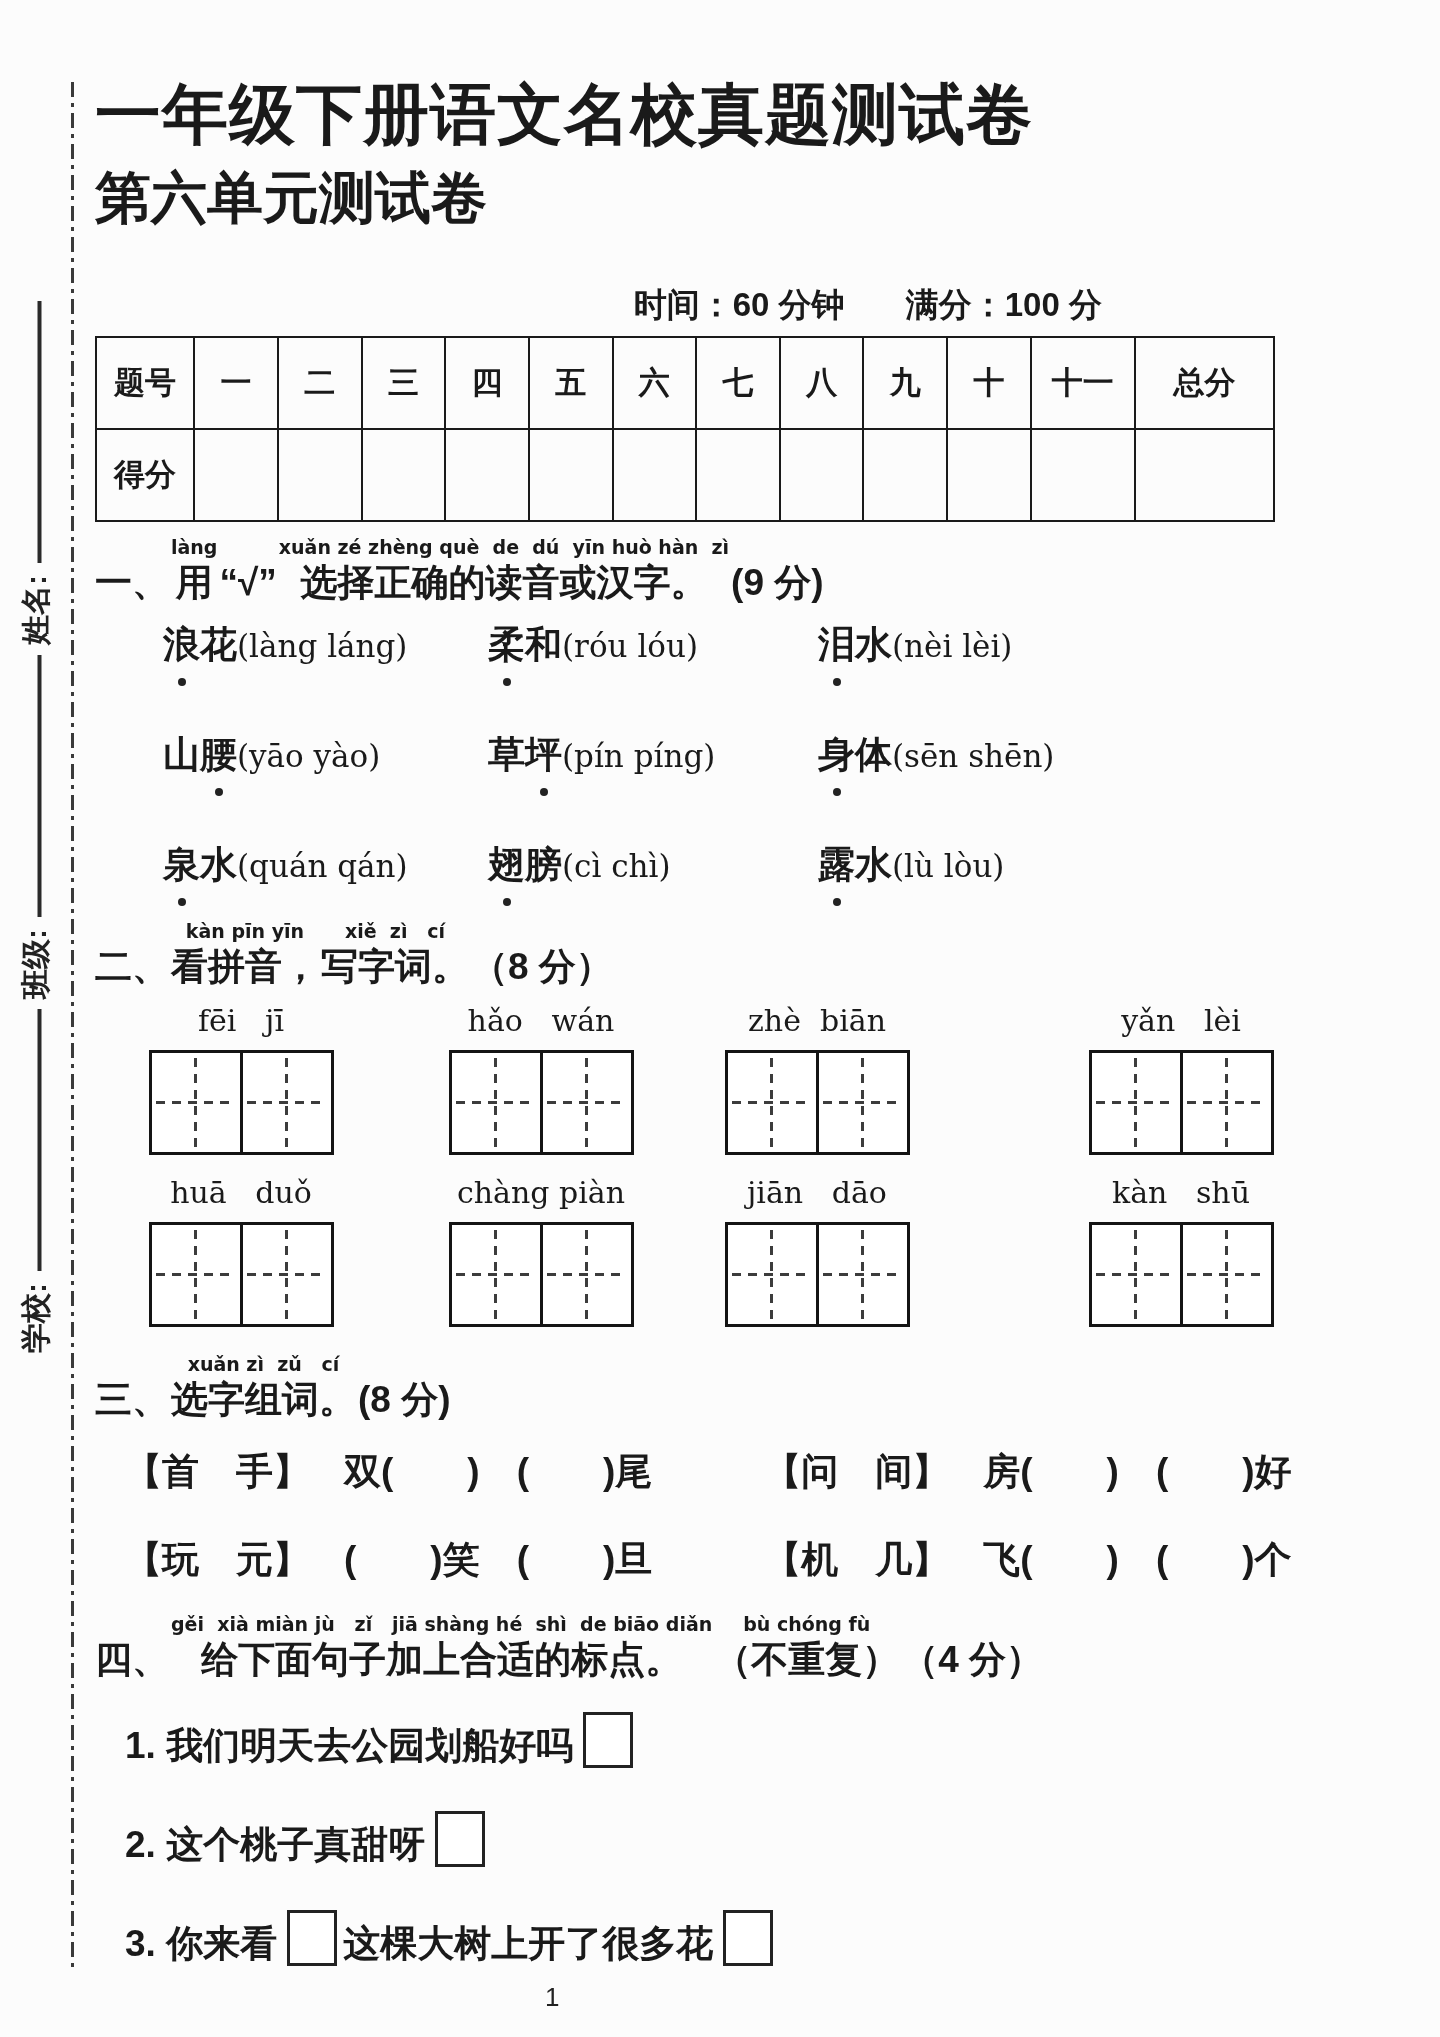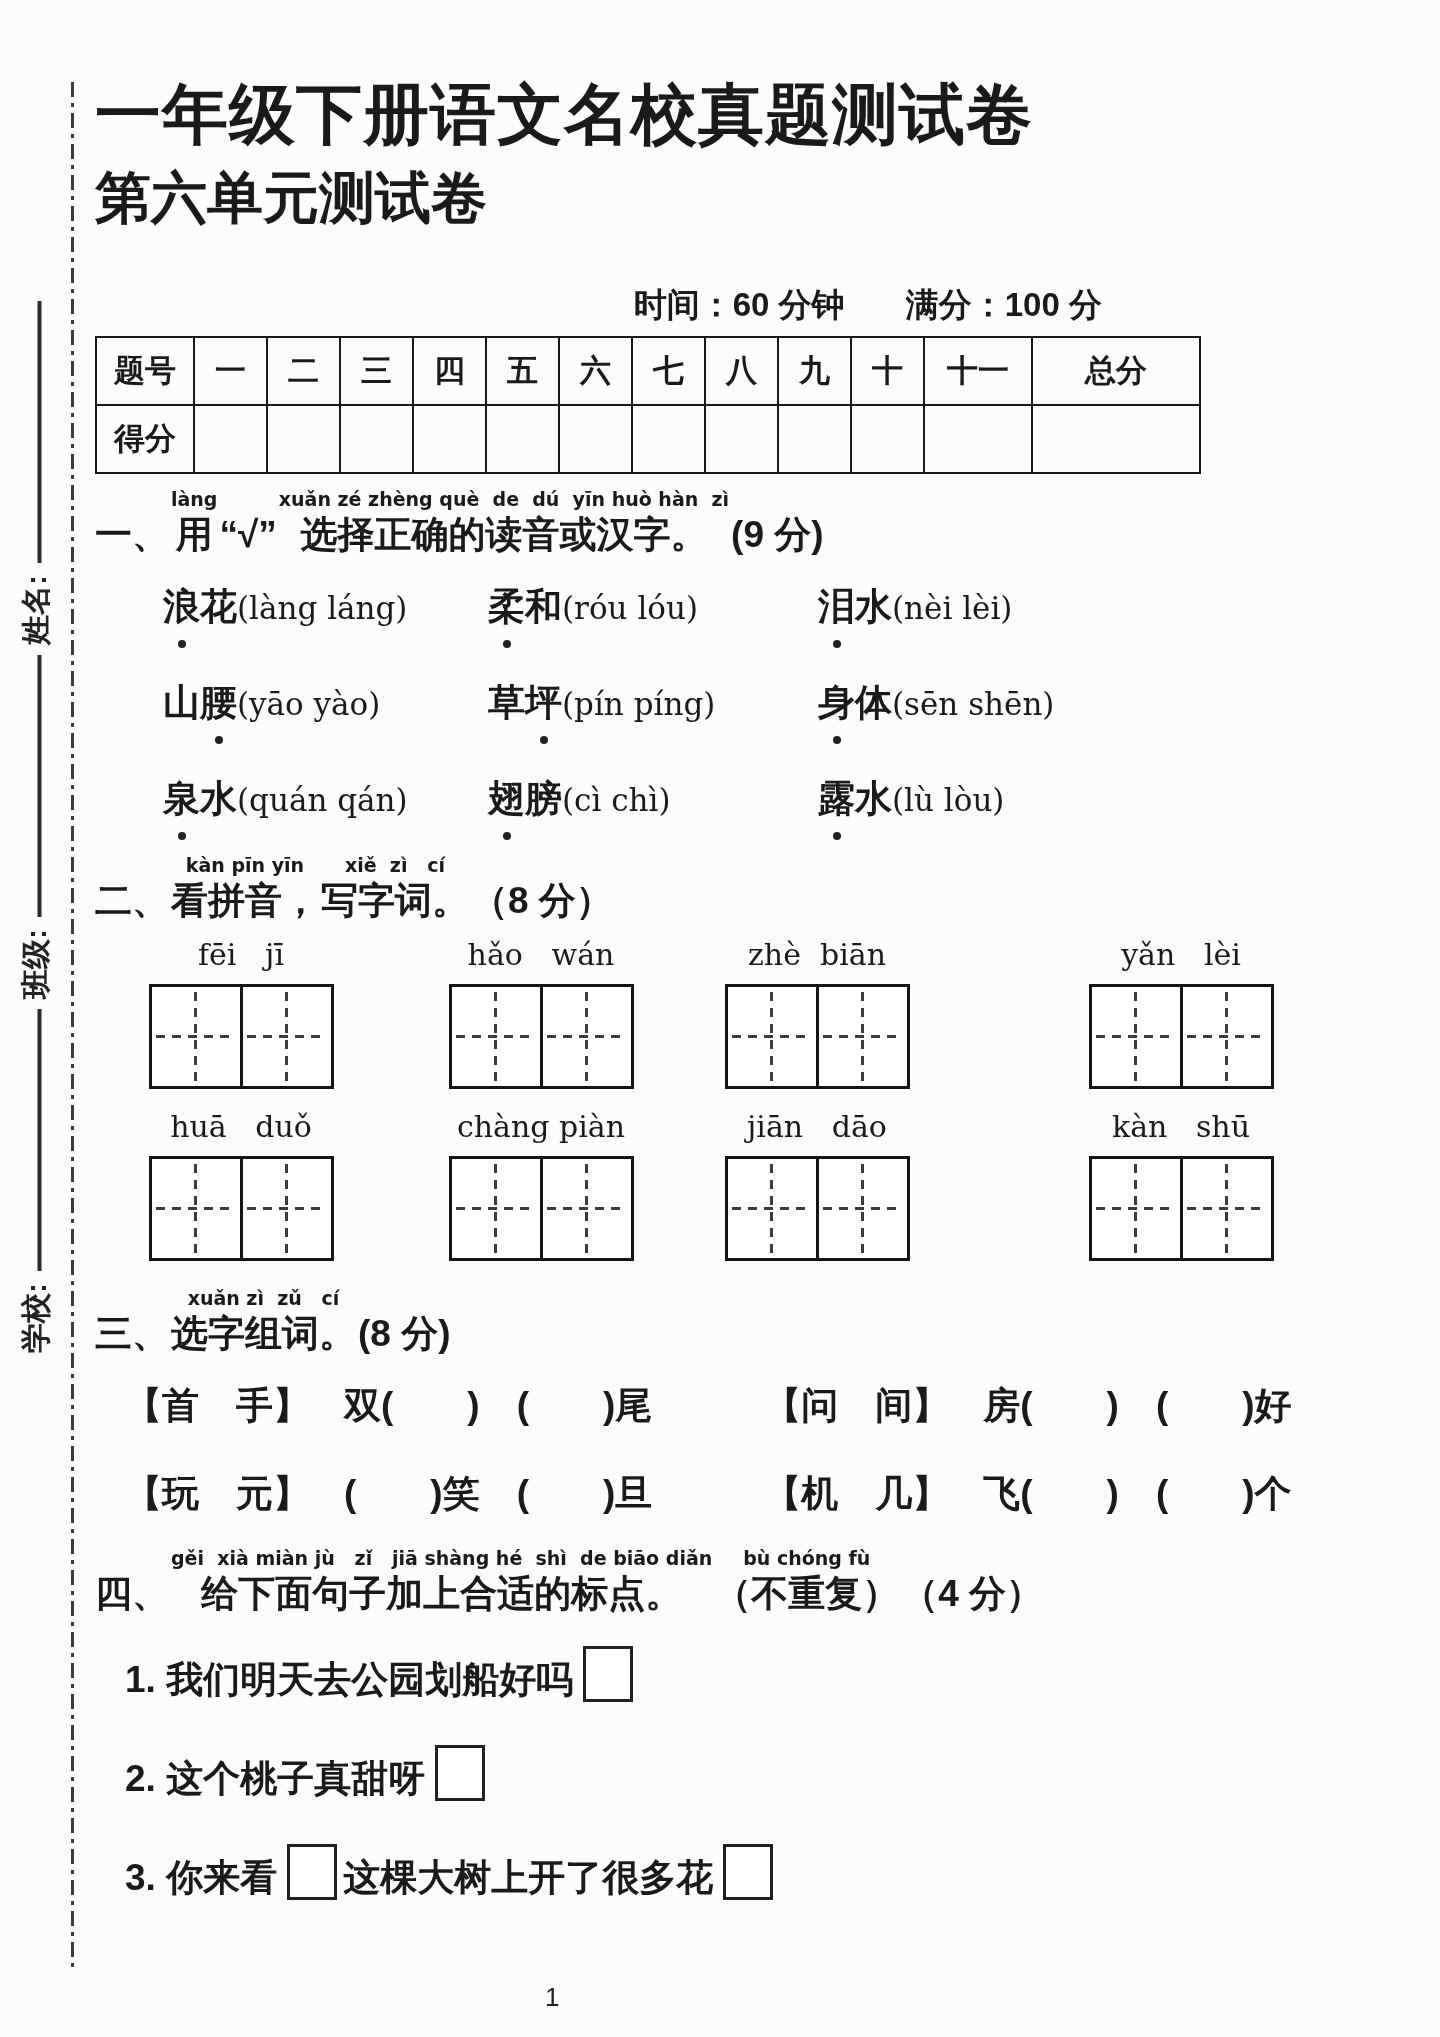--- a/index.html
+++ b/index.html
@@ -13,29 +13,29 @@
   .vline{display:inline-block;width:262px;height:6px;border-bottom:4px solid #2a2a2a;margin:0 10px 4px 12px;}
   
   .content{position:relative;margin-left:95px;width:1180px;padding-top:78px;}
   .title{width:1010px;text-align:left;font-size:66px;font-weight:900;letter-spacing:1px;line-height:1.1;}
   .subtitle{width:1010px;font-size:56px;font-weight:800;margin-top:10px;}
   .time-line{width:1007px;text-align:right;font-size:33px;font-weight:600;margin-top:46px;padding-right:4px;}
   .time-line .gap{margin-left:52px;}
   
   table.score{border-collapse:collapse;margin-top:8px;table-layout:fixed;}
   table.score td{border:2.5px solid #1a1a1a;text-align:center;font-size:31px;font-weight:600;
-    height:58px;padding:4px;}
+    height:58px;padding:16px;}
   td.c-first{width:88px;} td.c-num{width:63px;} td.c-eleven{width:98px;} td.c-total{width:158px;}
   
   .sec-head{display:flex;align-items:flex-end;margin-top:16px;}
   .hseg{display:inline-flex;flex-direction:column;align-items:center;margin-right:2px;}
   .hpy{font-family:"DejaVu Sans",sans-serif;font-size:19px;font-weight:600;line-height:1;height:24px;white-space:pre;}
   .htx{font-size:37px;font-weight:800;line-height:1.15;white-space:pre;}
   
-  .w-grid{display:grid;grid-template-columns:325px 330px 1fr;row-gap:30px;margin-top:26px;margin-left:68px;}
+  .w-grid{display:grid;grid-template-columns:325px 330px 1fr;row-gap:44px;margin-top:16px;margin-left:68px;}
   .w-item{font-size:37px;font-weight:600;padding-bottom:16px;white-space:nowrap;}
   .dotted{position:relative;display:inline-block;}
   .dotted::after{content:"";position:absolute;left:50%;transform:translateX(-50%);bottom:-16px;
     width:8px;height:8px;border-radius:50%;background:#222;}
   .opts{font-family:"DejaVu Serif",serif;font-size:31px;font-weight:500;}
   
   .g-row{display:flex;margin-top:14px;}
   .g{display:flex;flex-direction:column;align-items:center;width:200px;}
   .g.m1{margin-left:52px;}.g.m2{margin-left:112px;}.g.m3{margin-left:88px;}.g.m4{margin-left:176px;}
   .py-label{font-family:"DejaVu Serif",serif;font-size:30px;white-space:pre;margin-bottom:12px;}

